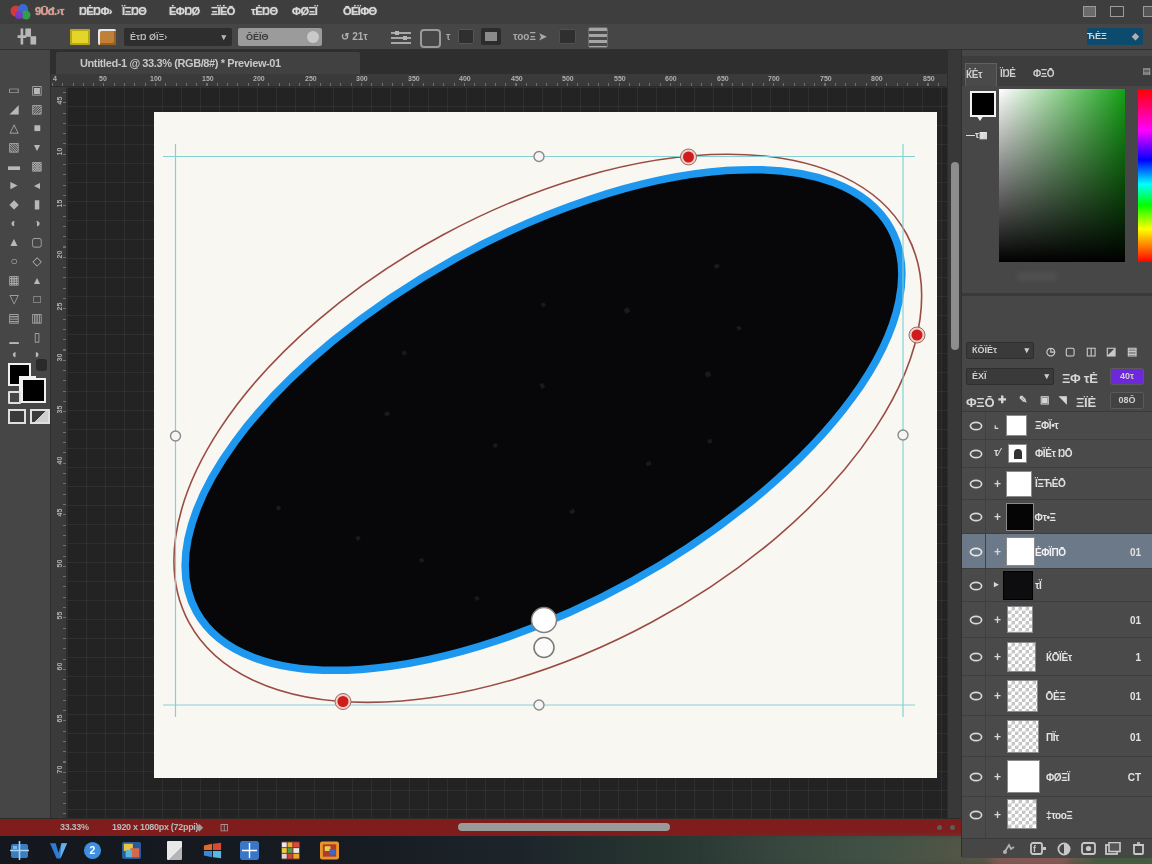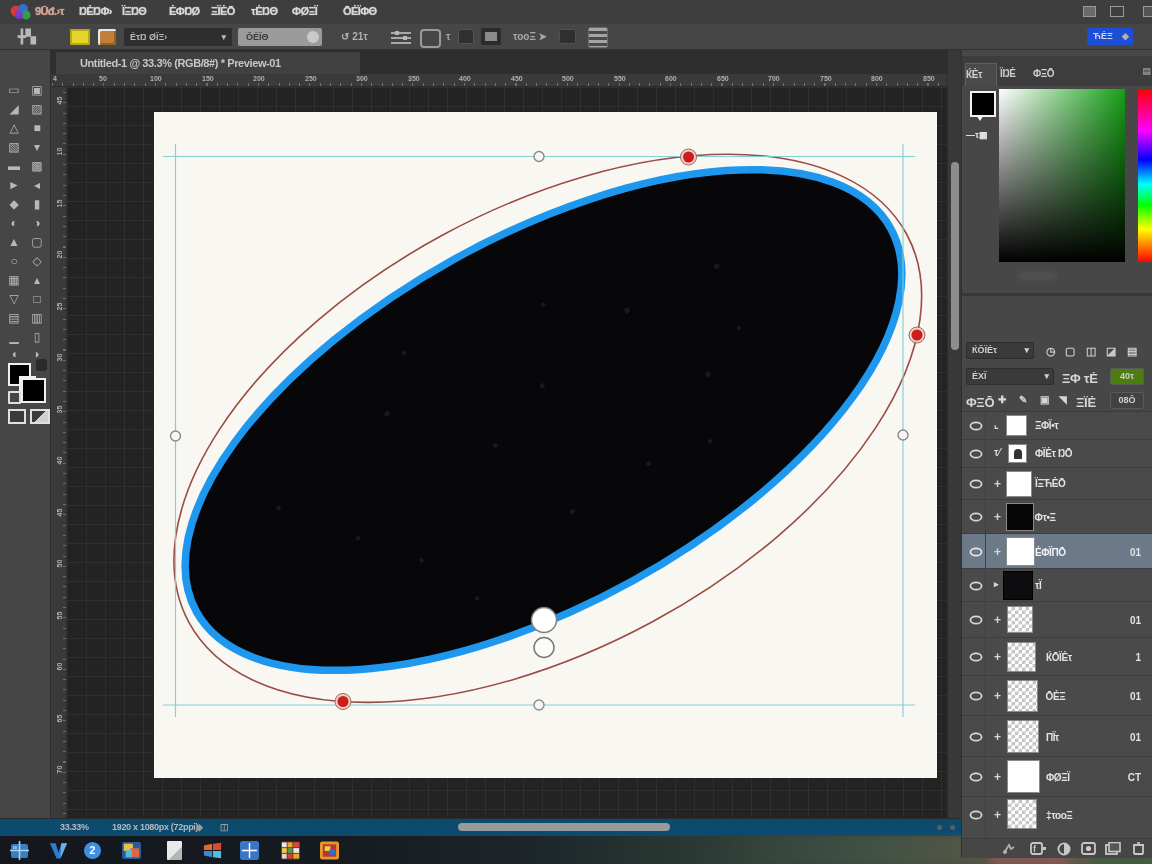--- a/index.html
+++ b/index.html
@@ -30,21 +30,21 @@
   .tico{position:absolute;width:16px;height:16px;color:#b8b8b8;font-size:12px;line-height:16px;text-align:center;}
   
   #canvas{left:67px;top:87px;width:880px;height:731px;background-color:#232323;
     background-image:
       repeating-linear-gradient(90deg, rgba(255,255,255,0.050) 0 1px, transparent 1px 19px),
       repeating-linear-gradient(180deg, rgba(255,255,255,0.050) 0 1px, transparent 1px 19px);}
   
   #vscroll{left:947px;top:50px;width:14px;height:768px;background:#383838;border-left:1px solid #2d2d2d;box-sizing:border-box;}
   #vthumb{position:absolute;left:3px;top:112px;width:8px;height:188px;background:#8d8d8d;border-radius:4px;}
   
-  #statusbar{left:0;top:818px;width:961px;height:18px;background:#0c4a6e;border-top:1px solid #2b2b2b;box-sizing:border-box;}
+  #statusbar{left:0;top:818px;width:961px;height:18px;background:#7f1d1d;border-top:1px solid #2b2b2b;box-sizing:border-box;}
   #hthumb{position:absolute;left:458px;top:4px;width:212px;height:8px;background:#9a9a9a;border-radius:4px;}
   .stext{position:absolute;top:3px;font-size:9px;font-weight:bold;color:#b9b9b9;letter-spacing:-0.3px;}
   
   #taskbar{left:0;top:836px;width:1152px;height:28px;
     background:linear-gradient(90deg,#14181e 0%,#161b21 30%,#1c242a 45%,#273530 57%,#35423c 68%,#414a40 78%,#4d4e45 88%,#55524a 96%,#4f5348 100%);}
   .tbico{position:absolute;top:5px;width:19px;height:19px;border-radius:2px;filter:blur(0.4px);}
   
   #rpanel{left:961px;top:50px;width:191px;height:807px;background:#474747;border-left:1px solid #2f2f2f;box-sizing:border-box;}
   .ptabs{position:absolute;left:0;width:191px;height:30px;background:#3d3d3d;}
   .ptab{position:absolute;top:4px;height:22px;font-size:10px;font-weight:bold;color:#cfcfcf;line-height:22px;text-align:left;letter-spacing:-0.4px;}
@@ -153,21 +153,21 @@
     </svg>
     <div class="obox" style="left:420px;top:5px;width:17px;height:15px;border:2px solid #9a9a9a;border-radius:4px;"></div>
     <span class="abs blur" style="left:446px;top:7px;color:#a8a8a8;font-size:10px;font-weight:bold;">τ</span>
     <div class="obox" style="left:458px;top:5px;width:16px;height:15px;background:#2f2f2f;box-shadow:inset 0 0 0 1px #555;"></div>
     <div class="obox" style="left:481px;top:4px;width:20px;height:17px;background:#2c2c2c;">
         <div style="position:absolute;left:4px;top:4px;width:12px;height:9px;background:#8a8a8a;"></div>
       </div>
     <span class="abs blur" style="left:513px;top:7px;color:#a9a9a9;font-size:10px;font-weight:bold;">τοοΞ ➤</span>
     <div class="obox" style="left:559px;top:5px;width:17px;height:15px;background:#2f2f2f;box-shadow:inset 0 0 0 1px #505050;"></div>
     <div class="obox" style="left:588px;top:3px;width:18px;height:19px;background:repeating-linear-gradient(180deg,#a5a5a5 0 3px,#4a4a4a 3px 6px);border:1px solid #6a6a6a;"></div>
-    <div class="obox blur" style="left:1087px;top:4px;width:46px;height:17px;background:#1d4ed8;color:#d8d8d8;font-size:9px;font-weight:bold;line-height:17px;padding-left:6px;box-sizing:border-box;">ЋĖΞ<span style="float:right;margin-right:4px;color:#b0b0b0;">◆</span></div>
+    <div class="obox blur" style="left:1087px;top:4px;width:56px;height:17px;background:#0c4a6e;color:#d8d8d8;font-size:9px;font-weight:bold;line-height:17px;padding-left:0;box-sizing:border-box;">ЋĖΞ<span style="float:right;margin-right:4px;color:#b0b0b0;">◆</span></div>
   </div>
   <div class="abs" id="tabrow">
     <div id="doctab" class="blur">Untitled-1 @ 33.3% (RGB/8#) * Preview-01</div>
   </div>
   <div class="abs" id="hruler">
     <span class="n" style="left:2px;">4</span>
       <span class="n" style="left:48px;">50</span>
       <span class="n" style="left:99px;">100</span>
       <span class="n" style="left:151px;">150</span>
       <span class="n" style="left:202px;">200</span>
@@ -334,21 +334,21 @@
     <div style="position:absolute;left:0;top:243px;width:191px;height:3px;background:#393939;"></div>
 
     <div class="hbox blur" style="left:4px;top:292px;width:68px;height:17px;line-height:15px;padding-left:5px;">ЌŌΪĖτ<span style="float:right;margin-right:4px;">▾</span></div>
     <span class="hdrtxt blur" style="left:84px;top:295px;font-size:11px;color:#c8c8c8;">◷</span>
     <span class="hdrtxt blur" style="left:103px;top:295px;font-size:11px;color:#c8c8c8;">▢</span>
     <span class="hdrtxt blur" style="left:124px;top:295px;font-size:11px;color:#c8c8c8;">◫</span>
     <span class="hdrtxt blur" style="left:144px;top:295px;font-size:11px;color:#c8c8c8;">◪</span>
     <span class="hdrtxt blur" style="left:165px;top:295px;font-size:11px;color:#c8c8c8;">▤</span>
     <div class="hbox blur" style="left:4px;top:318px;width:88px;height:17px;line-height:15px;padding-left:5px;">ĖΧΪ<span style="float:right;margin-right:4px;">▾</span></div>
     <span class="hdrtxt blur" style="left:100px;top:321px;">ΞΦ τĖ</span>
-    <div class="hbox blur" style="left:148px;top:318px;width:34px;height:17px;line-height:15px;text-align:center;background:#4d7c0f;border-color:#5a5a5a;">40τ</div>
+    <div class="hbox blur" style="left:148px;top:318px;width:34px;height:17px;line-height:15px;text-align:center;background:#6d28d9;border-color:#5a5a5a;">40τ</div>
     <span class="hdrtxt blur" style="left:4px;top:345px;">ΦΞŌ</span>
     <span class="hdrtxt blur" style="left:36px;top:344px;font-size:10px;">✚</span>
     <span class="hdrtxt blur" style="left:57px;top:344px;font-size:10px;">✎</span>
     <span class="hdrtxt blur" style="left:78px;top:344px;font-size:10px;">▣</span>
     <span class="hdrtxt blur" style="left:97px;top:344px;font-size:10px;">◥</span>
     <span class="hdrtxt blur" style="left:114px;top:345px;">ΞΪĖ</span>
     <div class="hbox blur" style="left:148px;top:342px;width:34px;height:17px;line-height:15px;text-align:center;background:#424242;border-color:#5a5a5a;">08Ō</div>
 
     <div id="lrows">
       <div style="position:absolute;left:0;top:361px;width:191px;height:1px;background:#3a3a3a;"></div>

